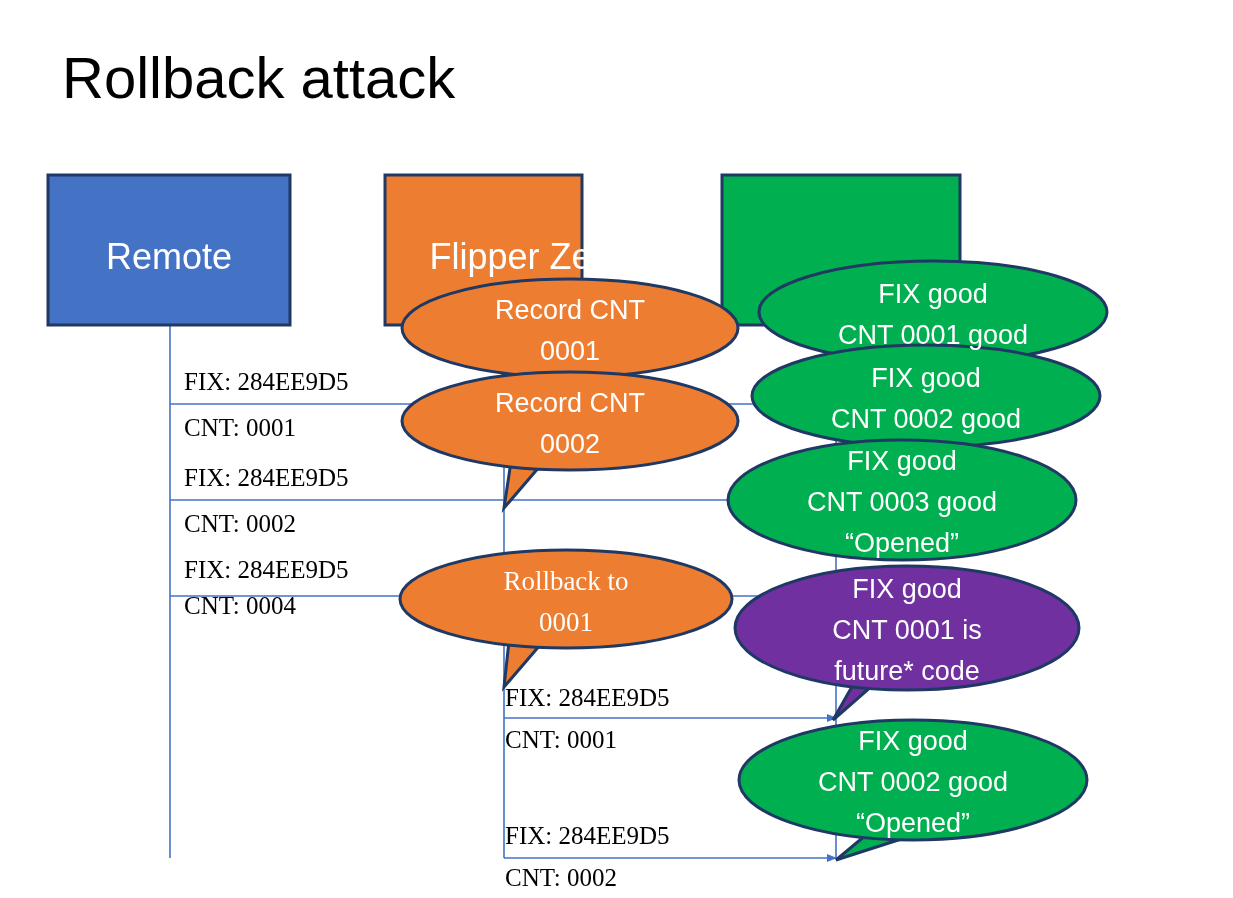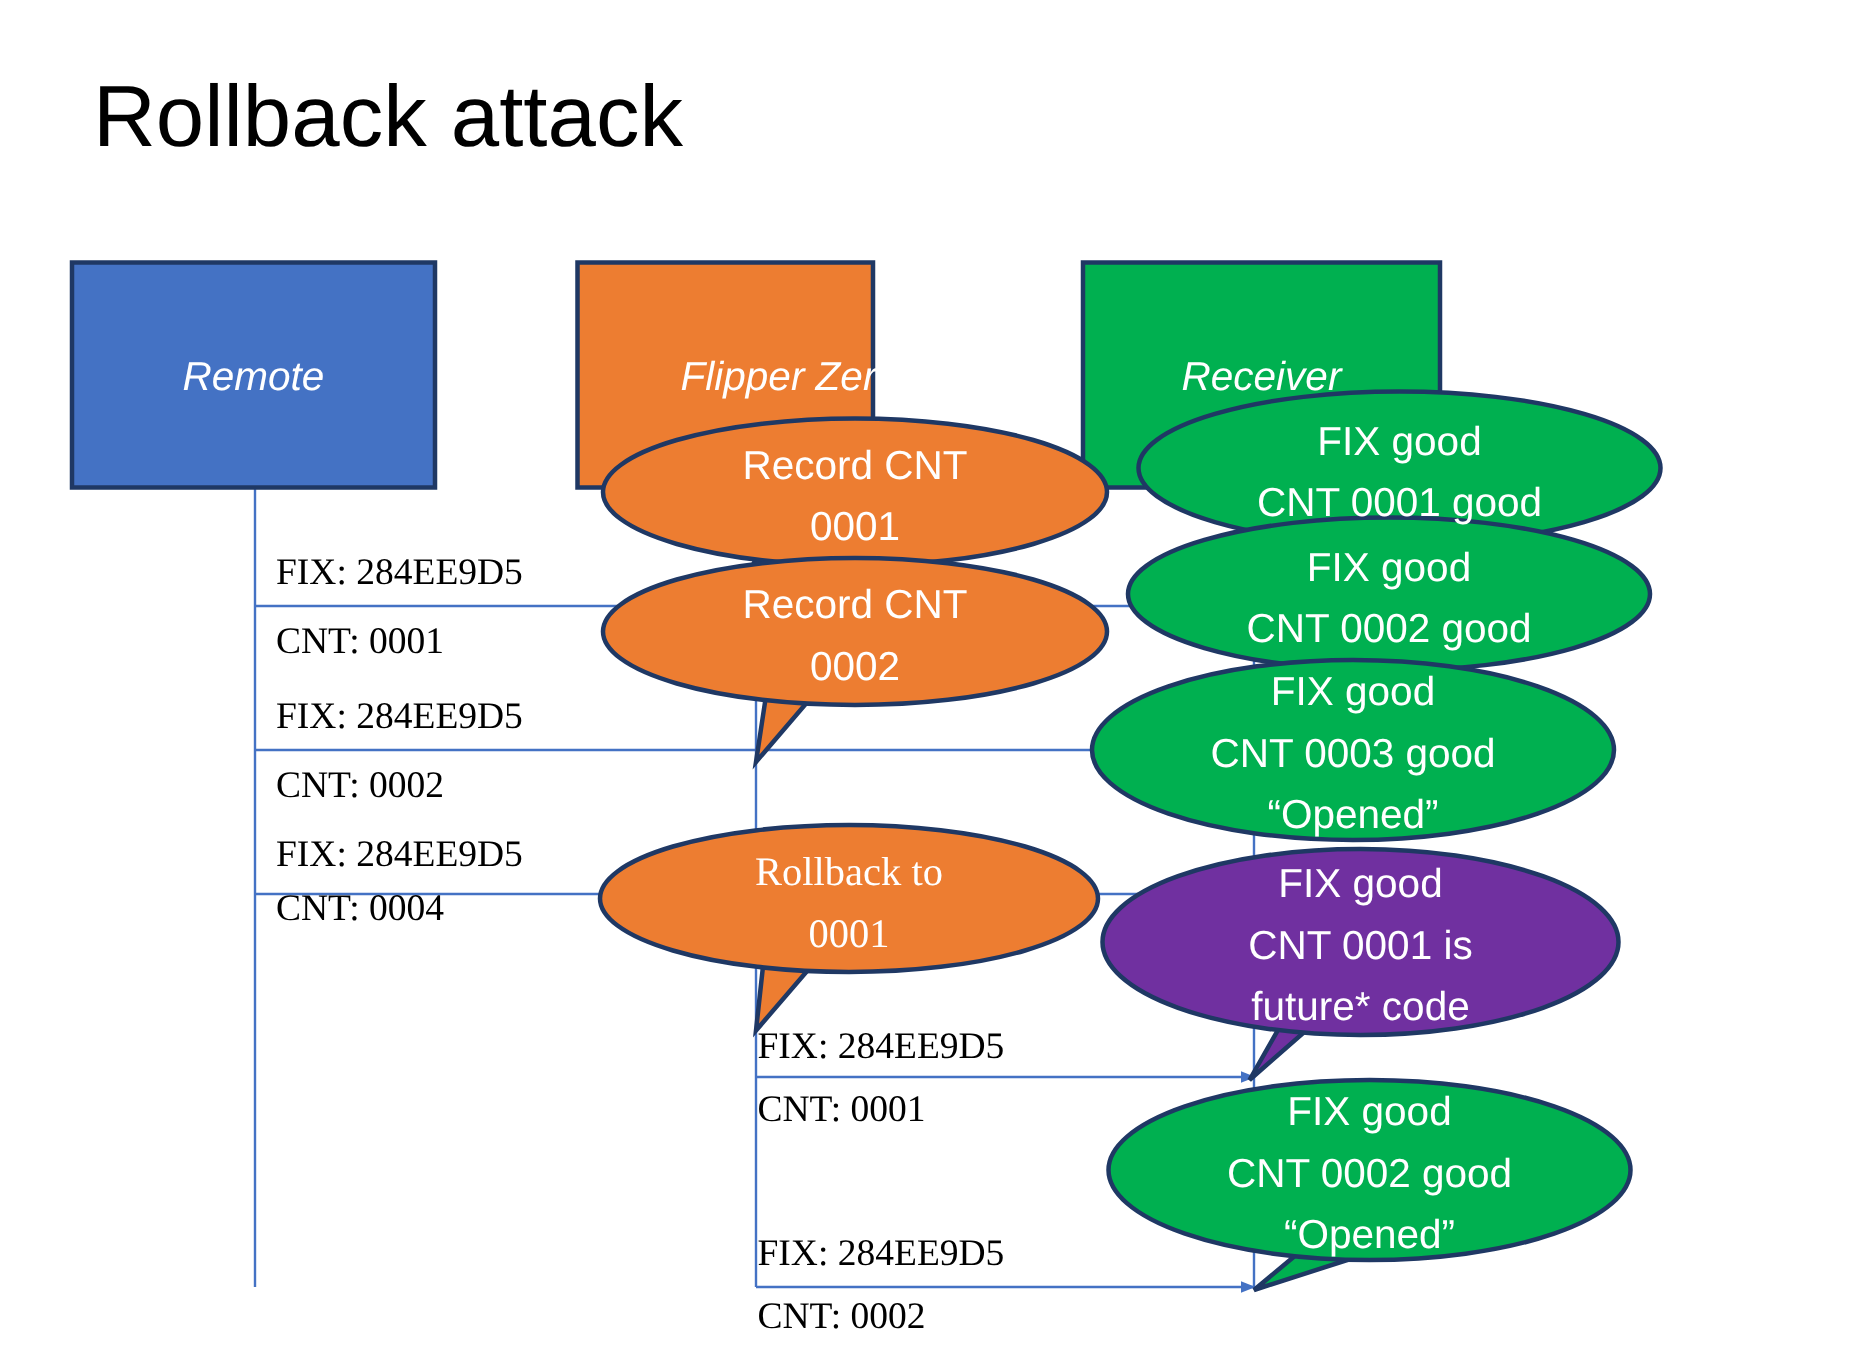--- a/index.html
+++ b/index.html
@@ -61,26 +61,25 @@
   }
   .msg-label {
     position: absolute;
     font-size: 25px;
     color: #000000;
     white-space: nowrap;
     font-family: Liberation Serif, serif;
   }
   .box-label {
     position: absolute;
-    font-size: 27px;
+    font-size: 36px;
     color: #ffffff;
     white-space: nowrap;
     text-align: center;
     font-family: "Liberation Sans", sans-serif;
-    font-style: italic;
   }
   .bubble-text {
     position: absolute;
     color: #ffffff;
     font-size: 27px;
     line-height: 41px;
     text-align: center;
     white-space: pre-line;
     font-family: "Liberation Sans", sans-serif;
   }
@@ -175,21 +174,20 @@
     <g>
       <path d="M 872 830 L 836 860 L 920 833 Z" fill="#00B050" stroke="#1F3864" stroke-width="3"></path>
       <ellipse cx="913" cy="780" rx="174" ry="60" fill="#00B050" stroke="#1F3864" stroke-width="3"></ellipse>
     </g>
   </svg>
 
   <div class="txt-layer-top">
 
     <div class="box-label" style="left:48px; top:236px; width:242px;">Remote</div>
     <div class="box-label" style="left:385px; top:236px; width:197px;padding-left:43px;">Flipper Zero</div>
-    <div class="box-label" style="left:722px; top:236px; width:238px;">Receiver</div>
 
     <div class="bubble-text" style="left:402px; top:290px; width:336px;">Record CNT
 0001</div>
     <div class="bubble-text" style="left:402px; top:383px; width:336px;">Record CNT
 0002</div>
     <div class="bubble-text" style="left:400px; top:561px; width:332px;font-family:Liberation Serif, serif;">Rollback to
 0001</div>
 
     <div class="bubble-text" style="left:759px; top:274px; width:348px;">FIX good
 CNT 0001 good</div>

